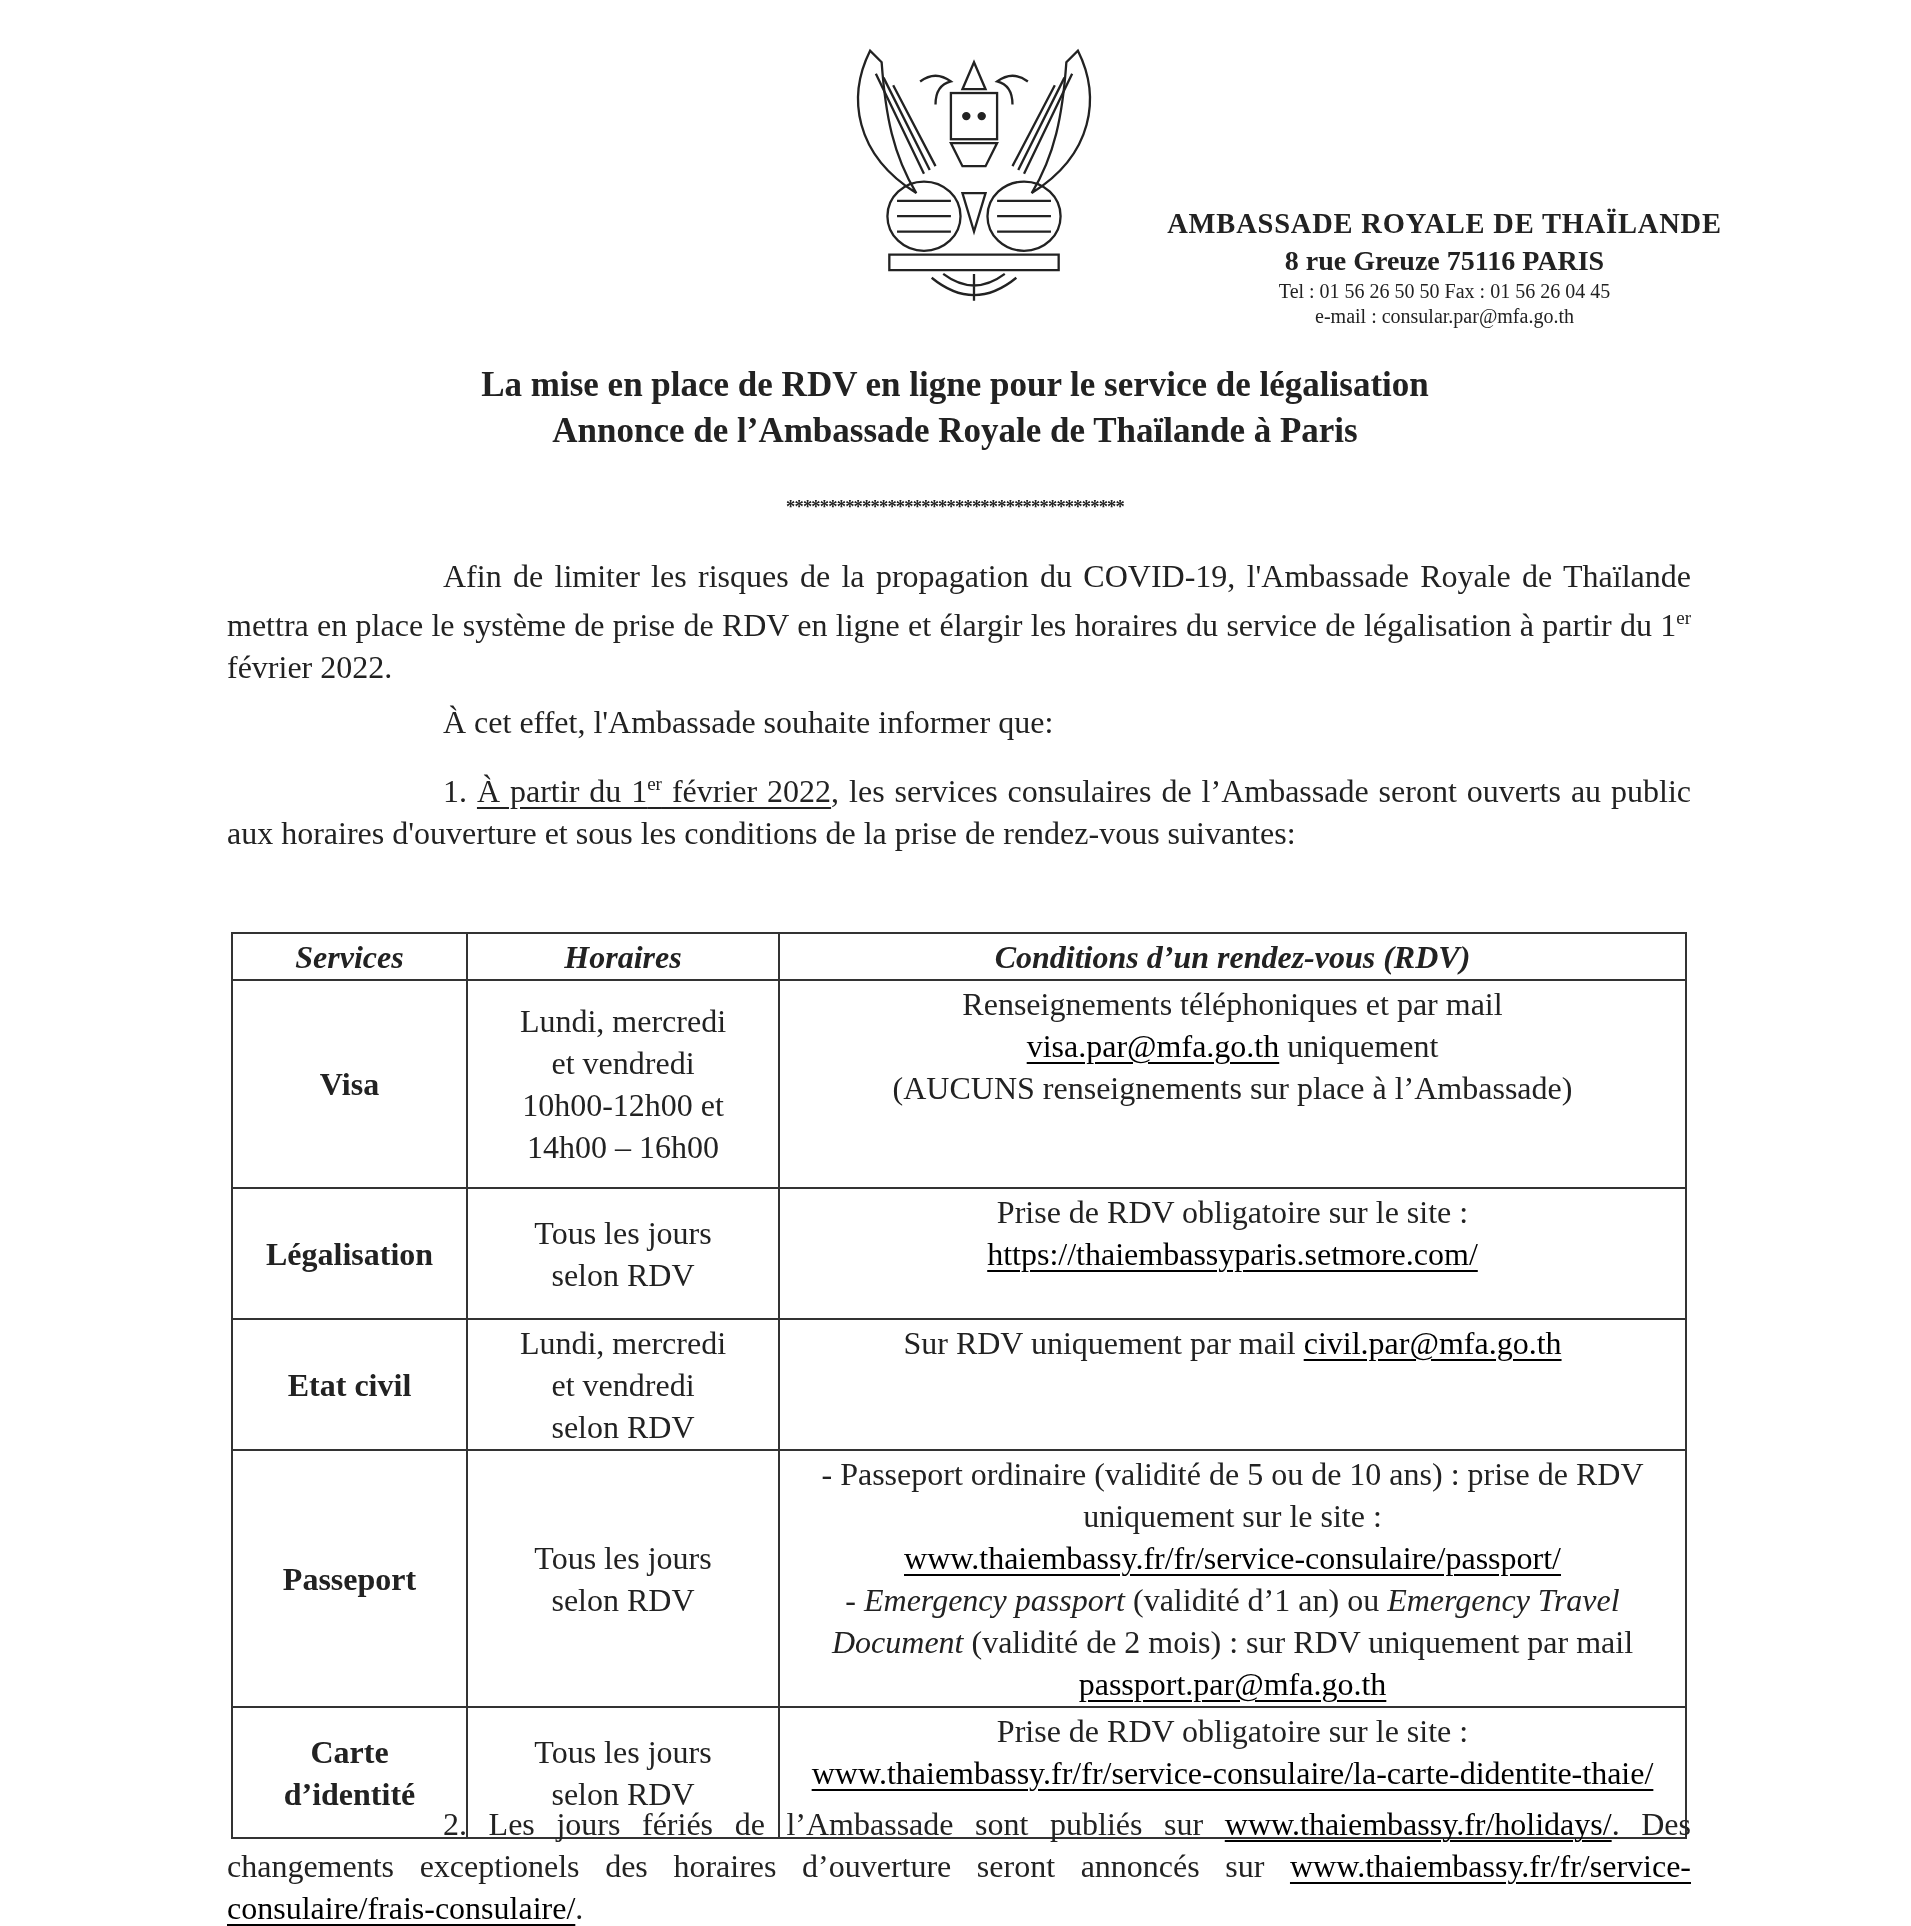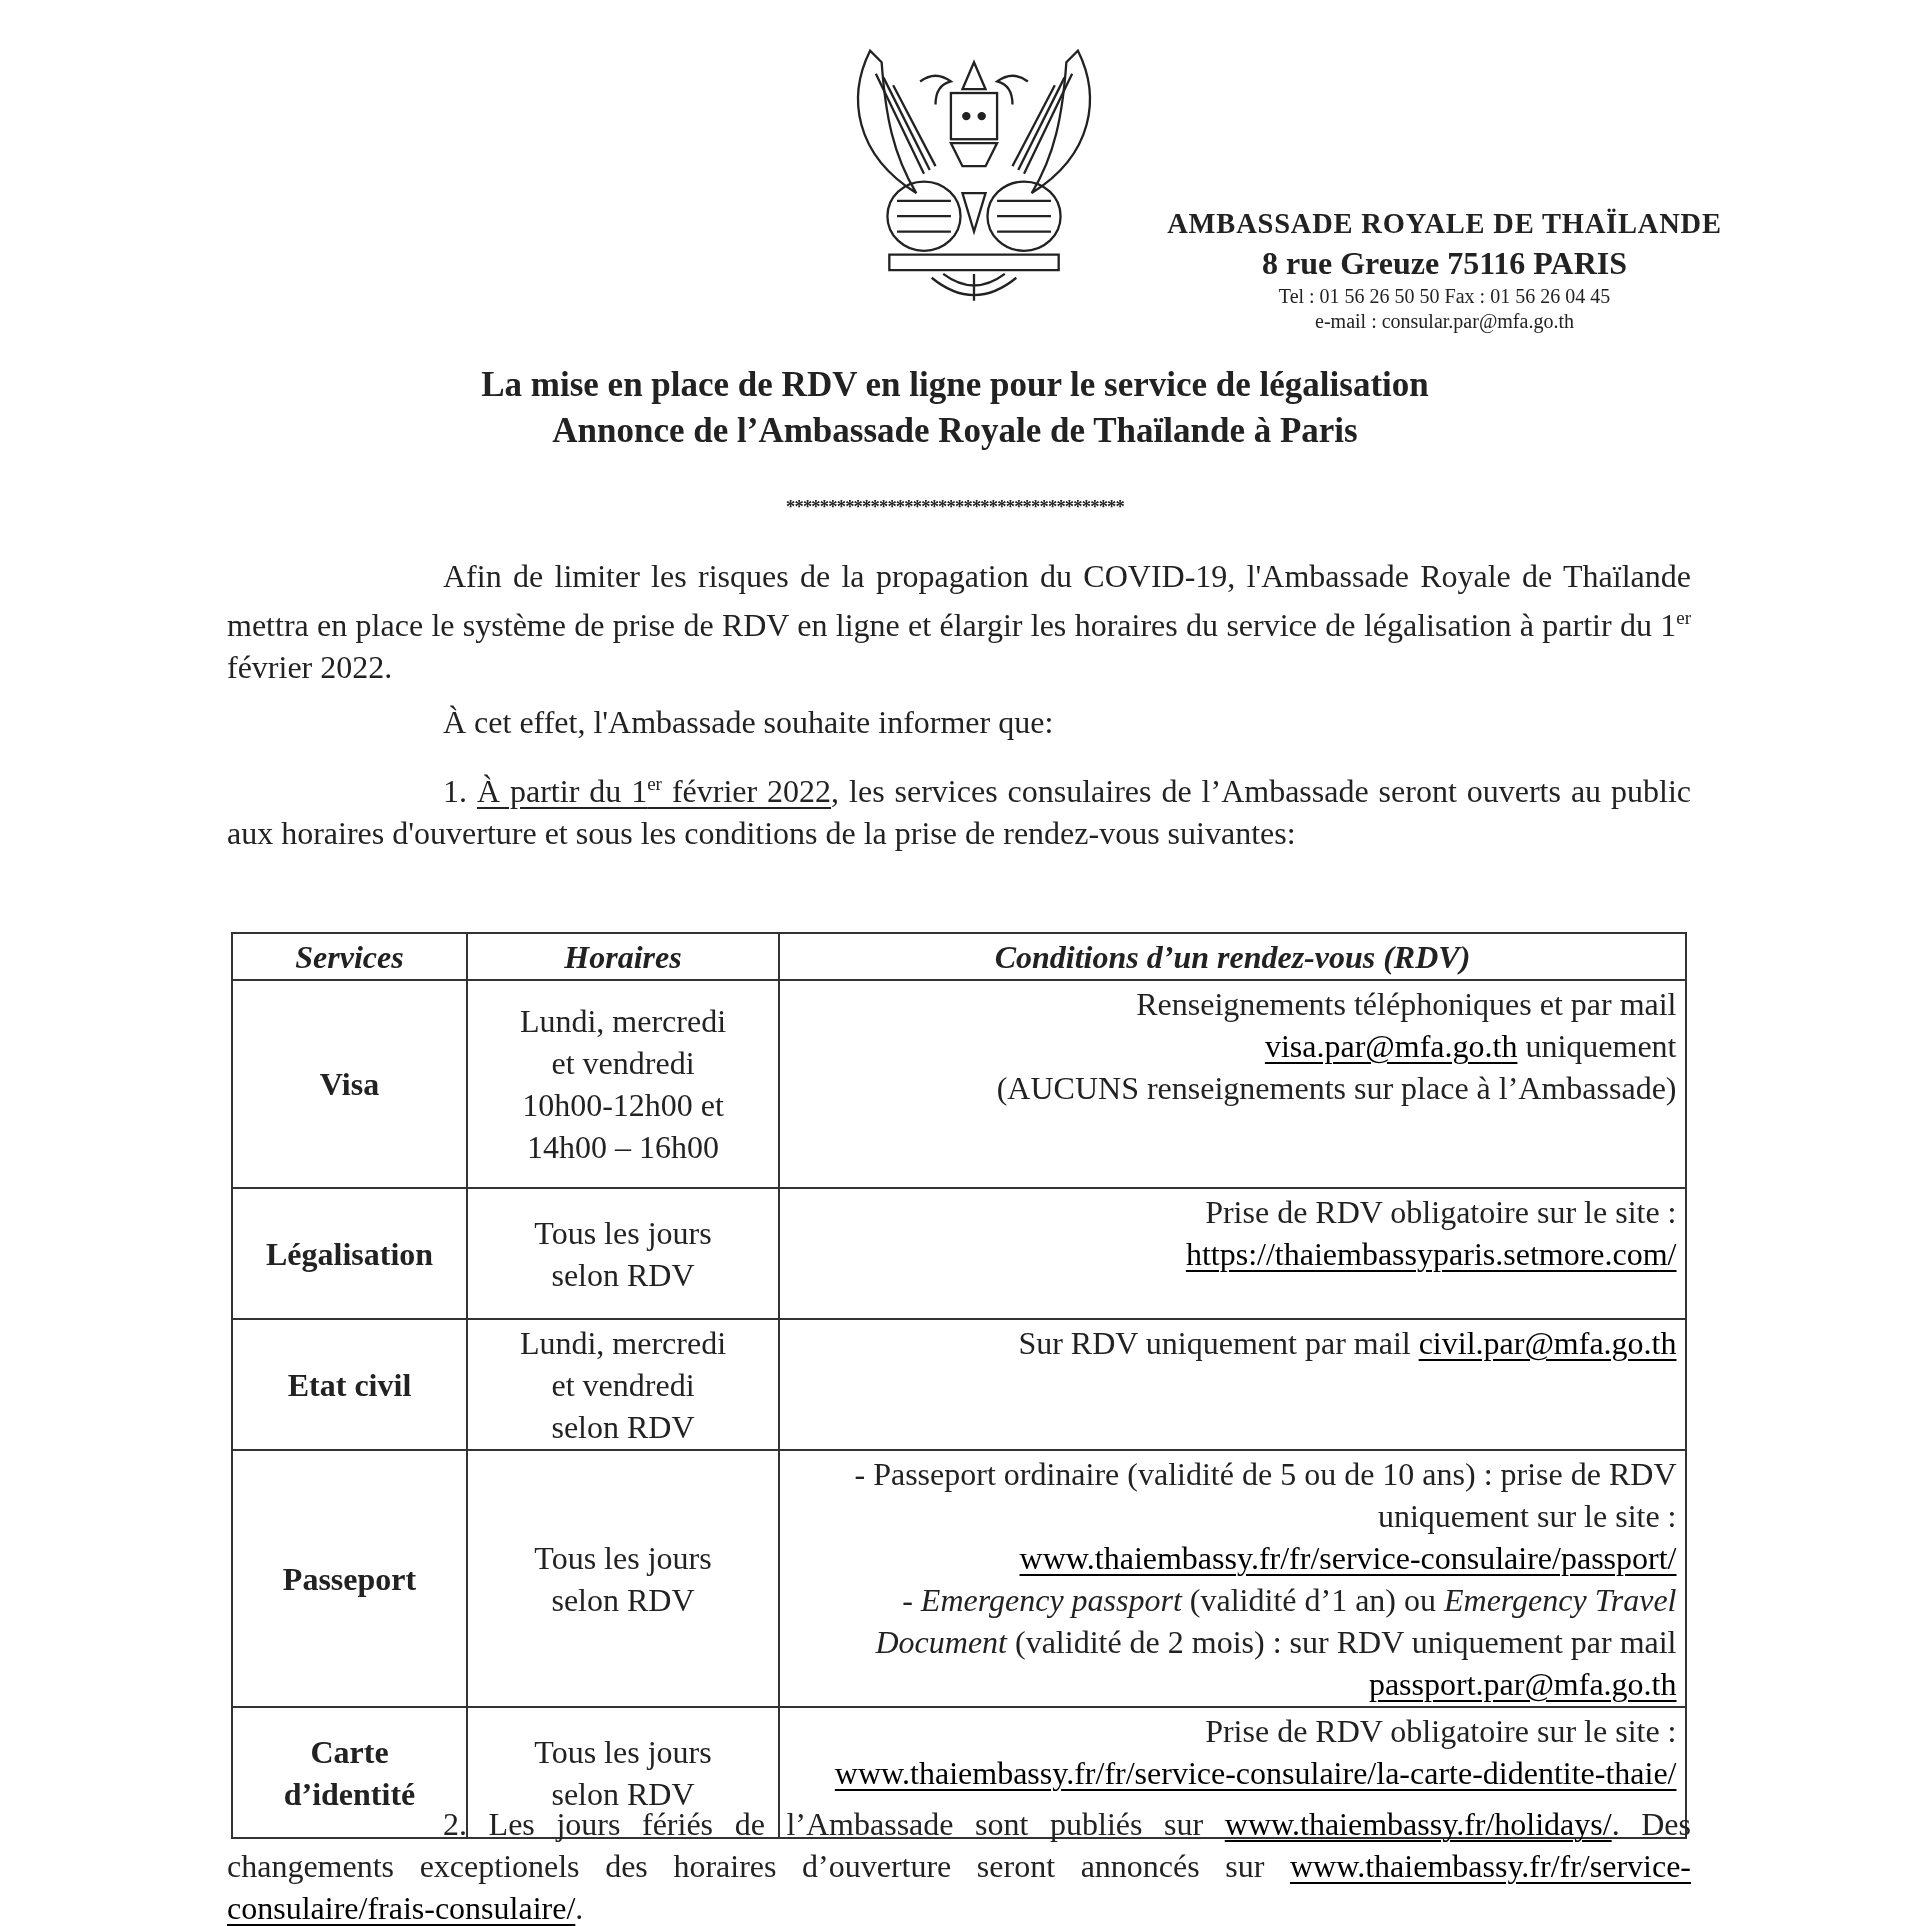--- a/index.html
+++ b/index.html
@@ -7,41 +7,41 @@
   .abs { position:absolute; }
   .link { color:#000000; text-decoration:underline; text-decoration-thickness:2.3px; text-underline-offset:4.6px; }
   .u { text-decoration:underline; text-decoration-thickness:2.3px; text-underline-offset:4.6px; }
 
   
   #emblem { left:847px; top:39px; width:254px; height:262px; }
 
   
   #lh { left:1117px; top:208px; width:655px; text-align:center; }
   #lh .name { font-weight:bold; font-size:28.5px; letter-spacing:0.8px; }
-  #lh .addr { font-weight:bold; font-size:32px; margin-top:5.4px; }
+  #lh .addr { font-weight:bold; font-size:28px; margin-top:5.4px; }
   #lh .tel { font-size:20px; margin-top:3.1px; }
   #lh .mail { font-size:20px; margin-top:1.5px; }
 
   
   #title { left:231px; top:362px; width:1448px; text-align:center; font-weight:bold; font-size:35px; line-height:46px; }
   #title sup { font-size:21.6px; }
   #stars { left:231px; top:497px; width:1448px; text-align:center; font-weight:bold; font-size:18.5px; letter-spacing:-0.8px; }
 
   
   .para { left:227px; width:1464px; font-size:32px; line-height:42px; text-align:justify; }
   .para sup { font-size:19px; }
   .indent { text-indent:216px; }
 
   
   #tbl { left:231px; top:932px; width:1456px; border-collapse:collapse; font-size:32px; line-height:42px; }
   #tbl th, #tbl td { border:2.3px solid #333; vertical-align:middle; padding:1.5px 8.5px; }
   #tbl th { font-style:italic; font-weight:bold; text-align:center; }
   #tbl td.svc { font-weight:bold; text-align:center; width:216px; }
   #tbl td.hrs { text-align:center; width:293px; }
-  #tbl td.cond { text-align:right; vertical-align:top;border-radius:19px; }
+  #tbl td.cond { text-align:center; vertical-align:top;border-radius:19px; }
   #tbl td.cond i { font-style:italic; }
 </style>
 </head>
 <body>
 
 <div id="emblem" class="abs">
   <svg width="254" height="262" viewBox="0 0 660 680">
     <g fill="none" stroke="#222" stroke-width="6">
       <path d="M60 30 C0 150 20 300 180 400 C120 300 100 200 90 60 Z"></path>
       <path d="M600 30 C660 150 640 300 480 400 C540 300 560 200 570 60 Z"></path>

